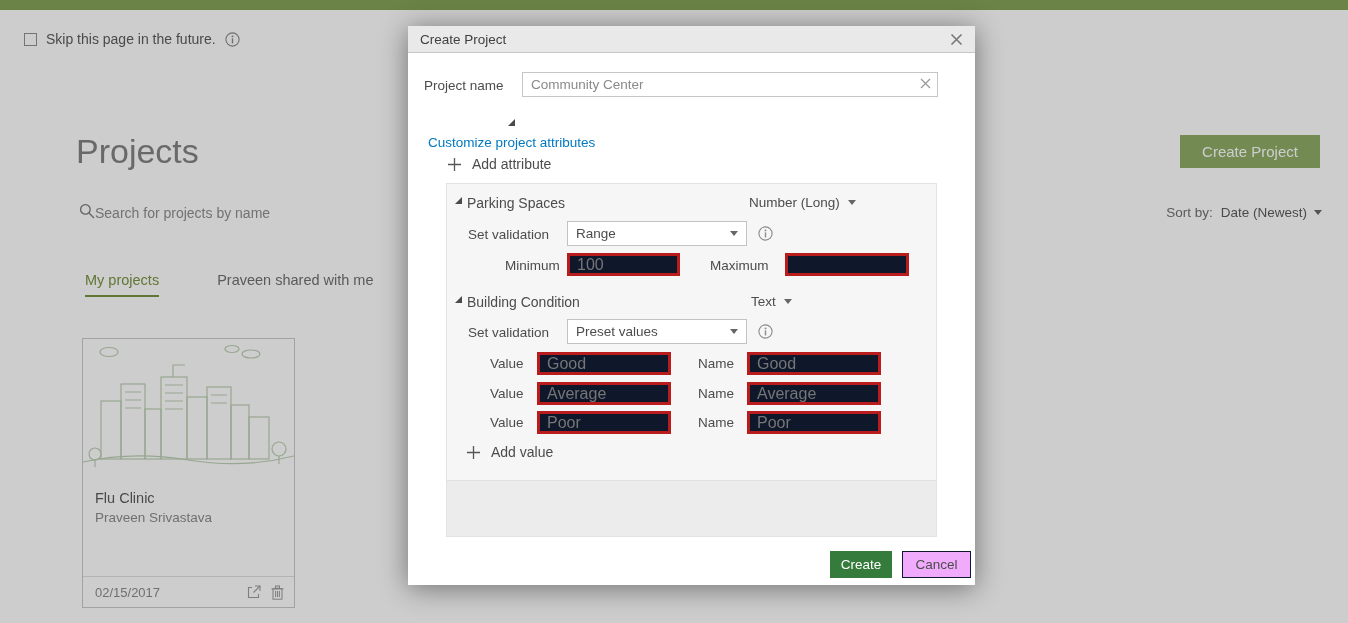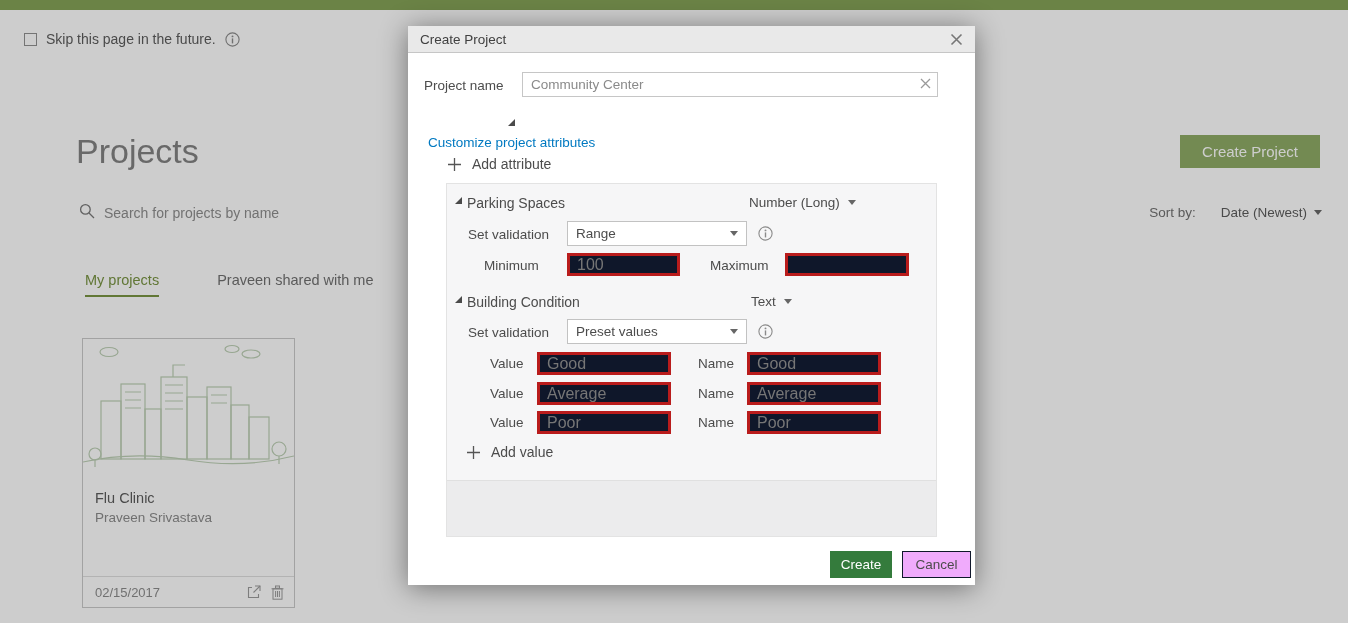--- a/index.html
+++ b/index.html
@@ -9,25 +9,25 @@
   
   .topbar { position: absolute; top: 0; left: 0; width: 100%; height: 10px; background: #83a154; }
 
   .skip-row { position: absolute; top: 31px; left: 24px; display: flex; align-items: center; gap: 9px; font-size: 14px; color: #595959; }
   .checkbox { width: 13px; height: 13px; border: 1px solid #8f8f8f; background: #fff; cursor: pointer; }
 
   .page-title { position: absolute; left: 76px; top: 132px; font-size: 34px; font-weight: 400; color: #808080; }
 
   .page-create-btn { position: absolute; left: 1180px; top: 135px; width: 140px; height: 33px; background: #8dab63; color: #ffffff; font-size: 15px; border: none; font-family: "Liberation Sans", sans-serif; cursor: pointer; }
 
-  .search-row { position: absolute; left: 79px; top: 203px; display: flex; align-items: center; gap: 9px; }
+  .search-row { position: absolute; left: 79px; top: 203px; display: flex; align-items: center; }
   .search-input { border: none; background: transparent; outline: none; font-size: 14px; color: #6e6e6e; width: 240px; font-family: "Liberation Sans", sans-serif; }
   .search-input::placeholder { color: #8c8c8c; opacity: 1; }
 
-  .sort-row { position: absolute; right: 26px; top: 205px; display: flex; align-items: center; gap: 25px; font-size: 13.5px; color: #6e6e6e; }
+  .sort-row { position: absolute; right: 26px; top: 205px; display: flex; align-items: center; gap: 8px; font-size: 13.5px; color: #6e6e6e; }
   .sort-dd { display: flex; align-items: center; gap: 7px; color: #595959; cursor: pointer; }
 
   .tabs { position: absolute; left: 85px; top: 272px; display: flex; gap: 58px; font-size: 14.5px; color: #6e6e6e; }
   .tab { padding-bottom: 7px; cursor: pointer; }
   .tab.active { color: #76923f; border-bottom: 2px solid #76923f; }
 
   .card { position: absolute; left: 82px; top: 338px; width: 213px; height: 270px; background: #ffffff; border: 1px solid #c9c9c9; cursor: pointer; }
   .card-ill { position: absolute; left: 0; top: 0; }
   .card-title { position: absolute; left: 12px; top: 151px; font-size: 14.5px; color: #595959; }
   .card-owner { position: absolute; left: 12px; top: 171px; font-size: 13.5px; color: #8a8a8a; }
@@ -217,21 +217,21 @@
         <span class="caret"></span>
       </div>
       <button class="info p-abs" style="left:311px; top:42px;">
         <svg width="15" height="15" viewBox="0 0 15 15">
             <circle cx="7.5" cy="7.5" r="6.6" fill="none" stroke="#8a8a8a" stroke-width="1.1"></circle>
             <circle cx="7.5" cy="4.4" r="0.95" fill="#8a8a8a"></circle>
             <rect x="6.8" y="6.4" width="1.4" height="5" fill="#8a8a8a"></rect>
           </svg>
       </button>
 
-      <span class="p-abs" style="left:37px; top:74px;">Minimum</span>
+      <span class="p-abs" style="left:58px; top:74px;">Minimum</span>
       <input class="fld" style="left: 120px; top: 69px; width: 113px;" value="100">
       <span class="p-abs" style="left:263px; top:74px;">Maximum</span>
       <input class="fld" style="left: 338px; top: 69px; width: 124px;" value="">
 
       <span class="tri p-abs" style="left:8px; top:112px;"></span>
       <span class="attr-name p-abs" style="left:20px; top:110px;">Building Condition</span>
       <div class="type-dd p-abs" style="left:304px; top:110px;">
         <span>Text</span>
         <span class="caret"></span>
       </div>

